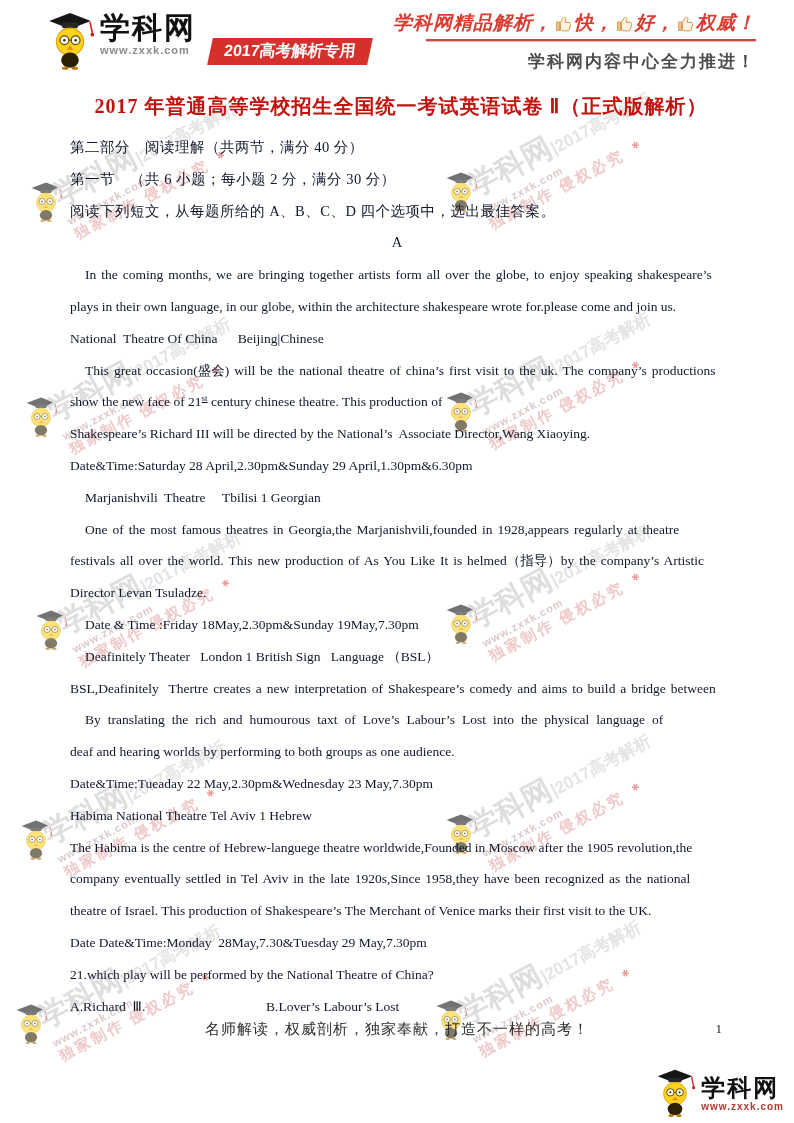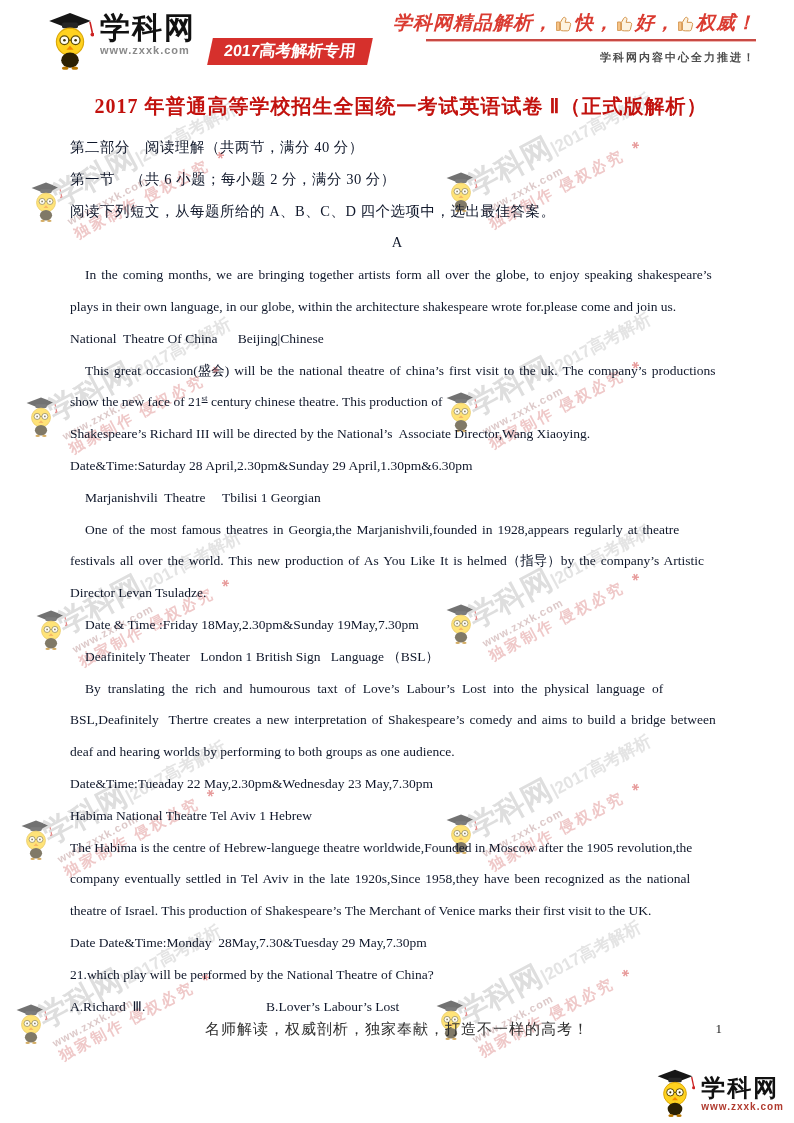--- a/index.html
+++ b/index.html
@@ -24,21 +24,21 @@
   .banner{margin-left:14px;margin-top:26px;background:#d6302c;color:#fff;
           font-family:"Liberation Sans",sans-serif;font-weight:bold;font-size:16px;
           padding:3px 14px;transform:skewX(-12deg);white-space:nowrap;}
   .banner-inner{display:inline-block;transform:skewX(6deg);}
   .header-right{position:absolute;right:38px;top:10px;text-align:right;}
   .slogan{font-family:"Liberation Sans",sans-serif;font-weight:bold;font-style:italic;
           font-size:19px;color:#da3b31;white-space:nowrap;letter-spacing:1px;
           display:flex;align-items:center;justify-content:flex-end;gap:2px;}
   .slogan-underline{margin-top:3px;height:2px;background:#c84a44;border-bottom:1px solid #f0b5b1;width:330px;margin-left:auto;}
   .subslogan{margin-top:8px;font-family:"Liberation Sans",sans-serif;font-weight:bold;
-             font-size:11px;color:#4d4d4d;letter-spacing:2px;}
+             font-size:17px;color:#4d4d4d;letter-spacing:2px;}
   
   .title{position:absolute;left:4px;top:93px;width:100%;text-align:center;z-index:2;
          font-size:20px;font-weight:bold;color:#c2120e;letter-spacing:1px;}
   
   .body-lines{position:absolute;left:70px;top:132px;width:654px;z-index:1;}
   .line{height:31.8px;line-height:31.8px;font-size:13.5px;white-space:pre;color:#0f172a;}
   .line.cn{font-size:14.5px;letter-spacing:.5px;}
   .line.center{text-align:center;font-size:14.5px;}
   .line.indent{padding-left:15px;}
   .line.j1{word-spacing:1.6px;}
@@ -231,22 +231,22 @@
     <div class="line indent j1">This great occasion(盛会) will be the national theatre of china’s first visit to the uk. The company’s productions</div>
     <div class="line"><span>show the new face of 21</span><sup>st</sup><span> century chinese theatre. This production of</span></div>
     <div class="line">Shakespeare’s Richard III will be directed by the National’s  Associate Director,Wang Xiaoying.</div>
     <div class="line">Date&amp;Time:Saturday 28 April,2.30pm&amp;Sunday 29 April,1.30pm&amp;6.30pm</div>
     <div class="line indent">Marjanishvili  Theatre     Tbilisi 1 Georgian</div>
     <div class="line indent j1">One of the most famous theatres in Georgia,the Marjanishvili,founded in 1928,appears regularly at theatre</div>
     <div class="line j1">festivals all over the world. This new production of As You Like It is helmed（指导）by the company’s Artistic</div>
     <div class="line">Director Levan Tsuladze.</div>
     <div class="line indent">Date &amp; Time :Friday 18May,2.30pm&amp;Sunday 19May,7.30pm</div>
     <div class="line indent">Deafinitely Theater   London 1 British Sign   Language （BSL）</div>
+    <div class="line j1">BSL,Deafinitely  Thertre creates a new interpretation of Shakespeare’s comedy and aims to build a bridge between</div>
     <div class="line indent j2">By translating the rich and humourous taxt of Love’s Labour’s Lost into the physical language of</div>
-    <div class="line j1">BSL,Deafinitely  Thertre creates a new interpretation of Shakespeare’s comedy and aims to build a bridge between</div>
     <div class="line">deaf and hearing worlds by performing to both groups as one audience.</div>
     <div class="line">Date&amp;Time:Tueaday 22 May,2.30pm&amp;Wednesday 23 May,7.30pm</div>
     <div class="line">Habima National Theatre Tel Aviv 1 Hebrew</div>
     <div class="line">The Habima is the centre of Hebrew-languege theatre worldwide,Founded in Moscow after the 1905 revolution,the</div>
     <div class="line j1">company eventually settled in Tel Aviv in the late 1920s,Since 1958,they have been recognized as the national</div>
     <div class="line">theatre of Israel. This production of Shakespeare’s The Merchant of Venice marks their first visit to the UK.</div>
     <div class="line">Date Date&amp;Time:Monday  28May,7.30&amp;Tuesday 29 May,7.30pm</div>
     <div class="line">21.which play will be performed by the National Theatre of China?</div>
     <div class="line options-row">
       <span class="opt-a">A.Richard  Ⅲ.</span>

